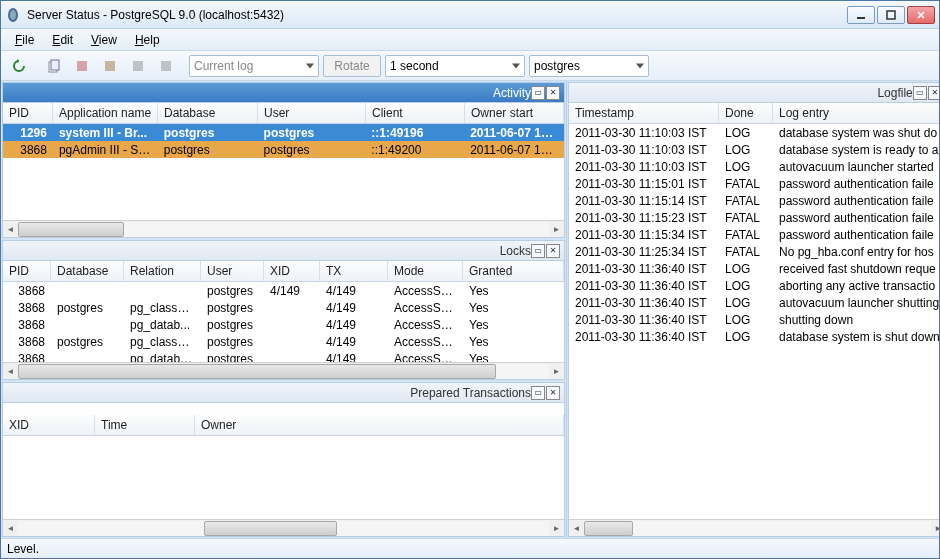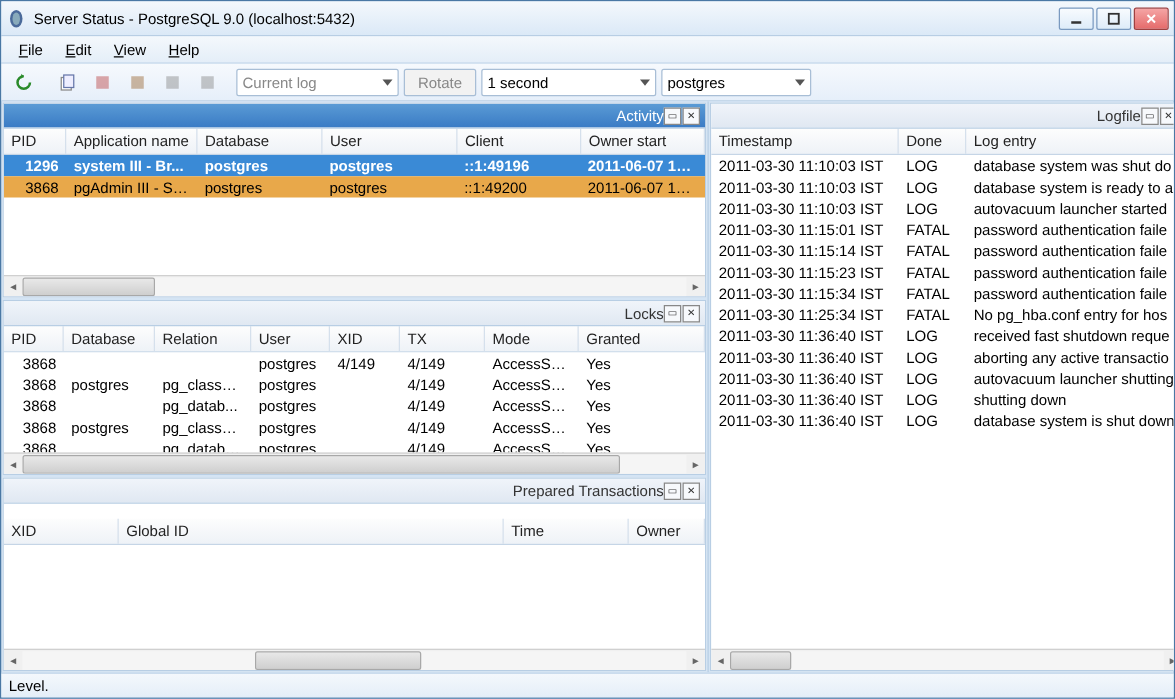--- a/index.html
+++ b/index.html
@@ -271,21 +271,20 @@
     <div class="panel prep">
       <div class="phead gray">
         <span class="title">Prepared Transactions</span>
         <div class="ctrls">
             <div class="pctrl">▭</div>
             <div class="pctrl">✕</div>
           </div>
       </div>
       <div class="cols">
         <div class="col" style="width:92px">XID</div>
-        <div class="col" style="width:308px">Global ID</div>
         <div class="col" style="width:100px">Time</div>
         <div class="col" style="flex:1">Owner</div>
       </div>
       <div class="rows"></div>
       <div class="hscroll">
         <div class="arrow l">◄</div>
         <div class="track">
             <div class="thumb" style="left:35%;width:25%"></div>
           </div>
         <div class="arrow r">►</div>

